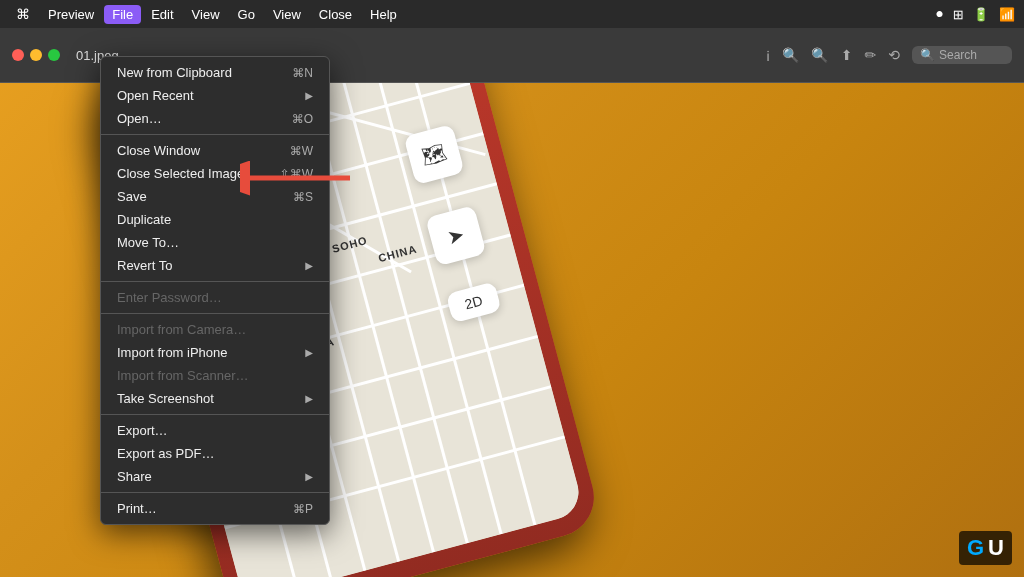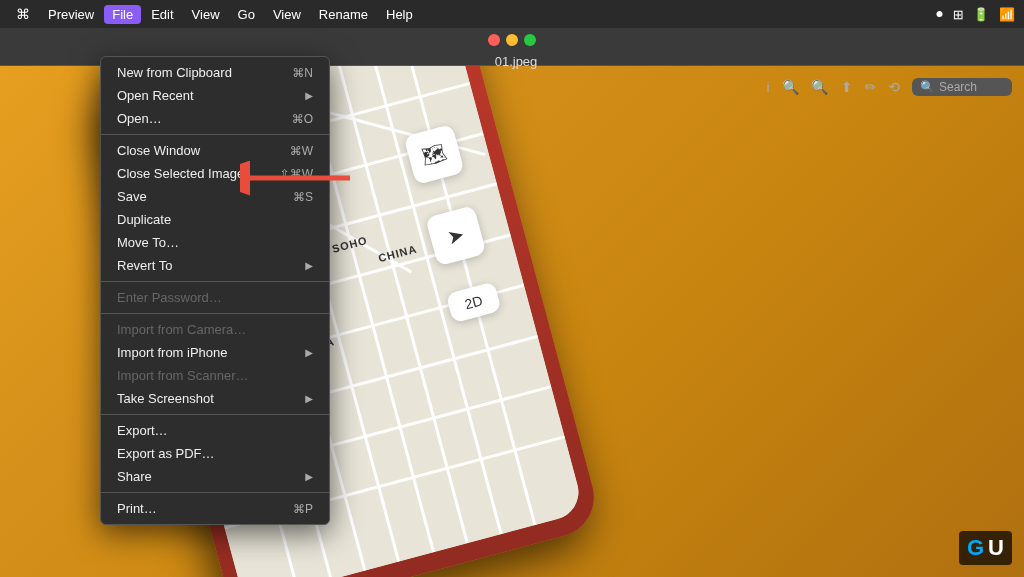--- a/index.html
+++ b/index.html
@@ -146,28 +146,27 @@
       justify-content: center;
       font-size: 20px;
       color: #333;
     }
 
     
     .title-bar {
       position: absolute;
       top: 0; left: 0;
       width: 100%;
-      height: 38px;
+      height: 55px;
       background: #3a3a3a;
       display: flex;
       align-items: center;
-      padding: 6px 12px;
+      padding: 0 12px;
       gap: 8px;
       border-bottom: 1px solid #555;
-      flex-direction: column;
     }
     .traffic-lights {
       display: flex;
       gap: 6px;
       align-items: center;
     }
     .traffic-light {
       width: 12px;
       height: 12px;
       border-radius: 50%;
@@ -306,21 +305,21 @@
 <body>
 
 <div class="menubar">
   <span class="menubar-apple">⌘</span>
   <span class="menubar-item">Preview</span>
   <span class="menubar-item active">File</span>
   <span class="menubar-item">Edit</span>
   <span class="menubar-item">View</span>
   <span class="menubar-item">Go</span>
   <span class="menubar-item">View</span>
-  <span class="menubar-item">Rename</span>
+  <span class="menubar-item">Close</span>
   <span class="menubar-item">Help</span>
   <div class="menubar-right">
     <span class="menubar-right-icon">⏺</span>
     <span class="menubar-right-icon">⊞</span>
     <span class="menubar-right-icon">🔋</span>
     <span class="menubar-right-icon">📶</span>
   </div>
 </div>
 
 <div class="window-area">

